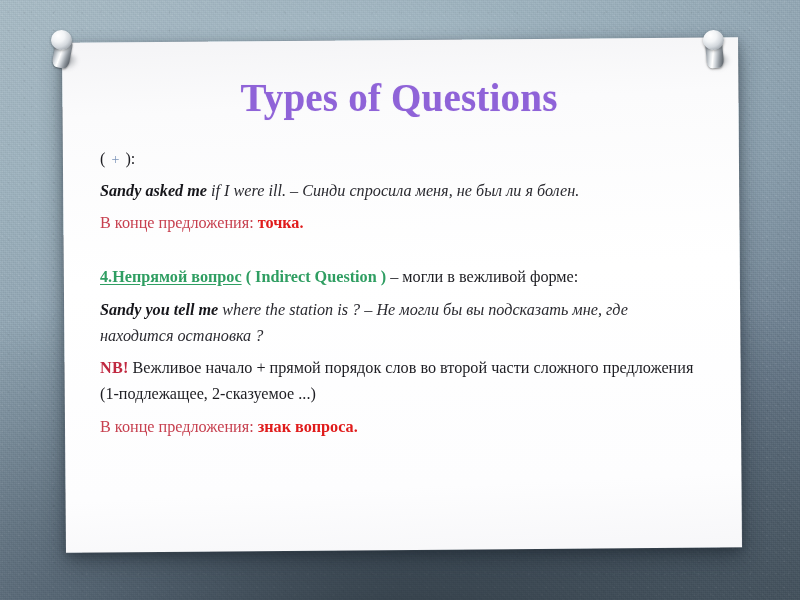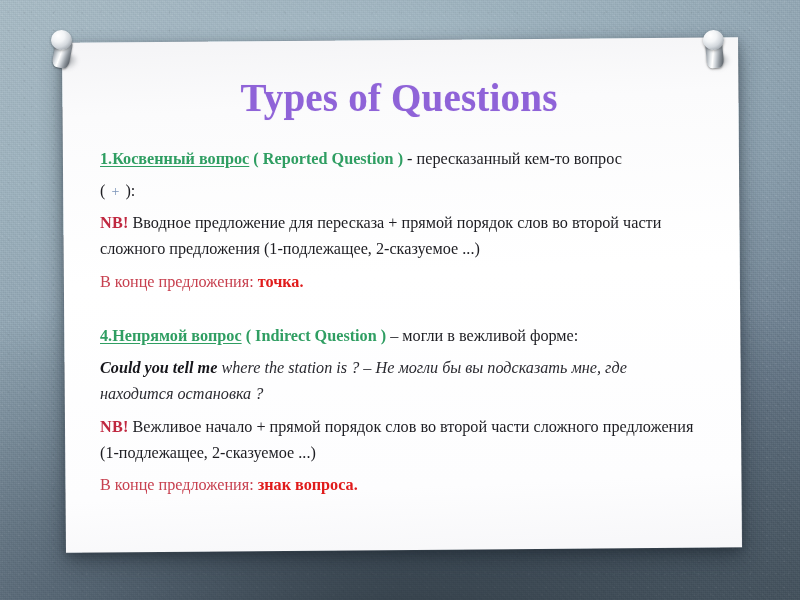--- a/index.html
+++ b/index.html
@@ -231,48 +231,45 @@
 
   <div id="paper">
     <div id="paper-inner">
 
       <div id="title">Types of Questions</div>
 
       <div class="body-text">
 
         <div>
 
-          <p class="line">
-            <span class="heading-label">1.Косвенный вопрос</span><span class="plain"> </span><span class="heading-en">( Reported Question )</span><span class="plain"> -  </span><span class="plain">пересказанный кем-то вопрос</span>
-          </p>
 
           <p class="line plus-group">
             <span>( </span><span class="plus-sign">+</span><span> ):</span>
           </p>
 
-
-          <p class="line">
-            <span class="nb">NB!</span><span class="plain"> Вводное предложение для пересказа + прямой порядок слов во второй части сложного предложения (1-подлежащее,  2-сказуемое ...)</span>
-          </p>
+          <p class="line">
+            <span class="ex-bold">Sandy asked me</span><span class="ex-italic"> if I were ill. – Синди спросила меня, не был ли я болен.</span>
+          </p>
+
 
           <p class="line">
             <span class="endline">В конце предложения: </span><span class="endline-strong">точка.</span>
           </p>
         </div>
 
         <div class="gap"></div>
 
         <div>
 
           <p class="line">
             <span class="heading-label">4.Непрямой вопрос</span><span class="plain"> </span><span class="heading-en">( Indirect Question )</span><span class="plain"> – </span><span class="plain">могли в вежливой форме:</span>
           </p>
 
           <p class="line">
-            <span class="ex-bold">Could you tell me</span><span class="ex-italic"> where the station is ? – Не могли бы вы подсказать мне, где находится остановка ?</span>
+            <span class="ex-bold">Sandy you tell me</span><span class="ex-italic"> where the station is ? – Не могли бы вы подсказать мне, где находится остановка ?</span>
           </p>
 
           <p class="line">
             <span class="nb">NB!</span><span class="plain"> Вежливое начало + прямой порядок слов во второй части сложного предложения (1-подлежащее,  2-сказуемое ...)</span>
           </p>
 
           <p class="line">
             <span class="endline">В конце предложения: </span><span class="endline-strong">знак вопроса.</span>
           </p>
         </div>

